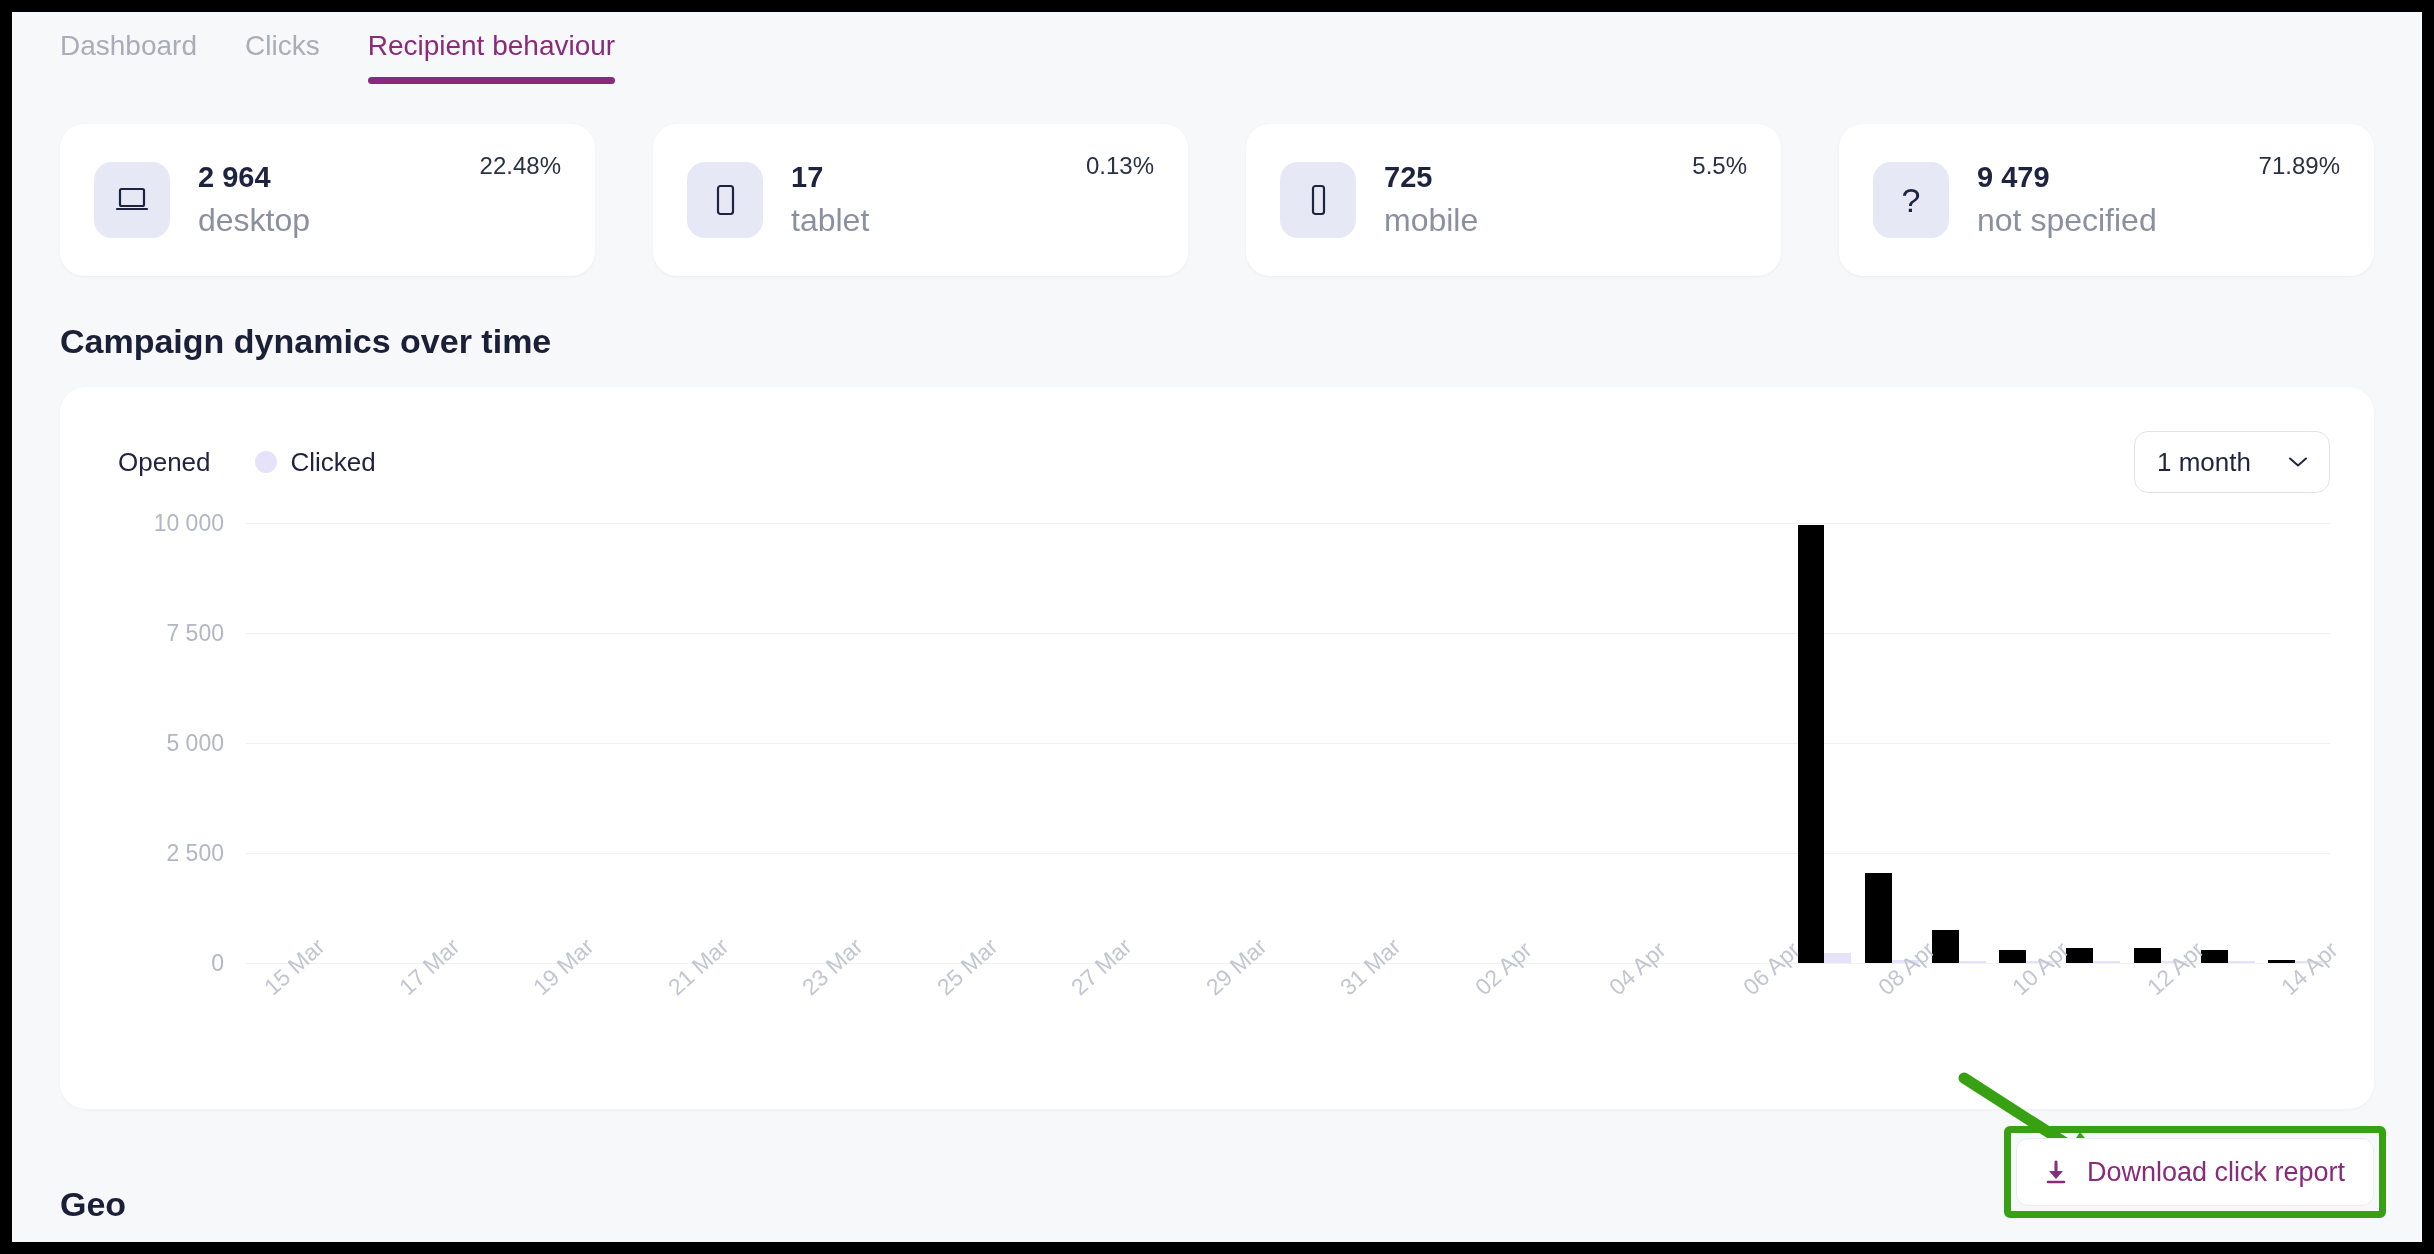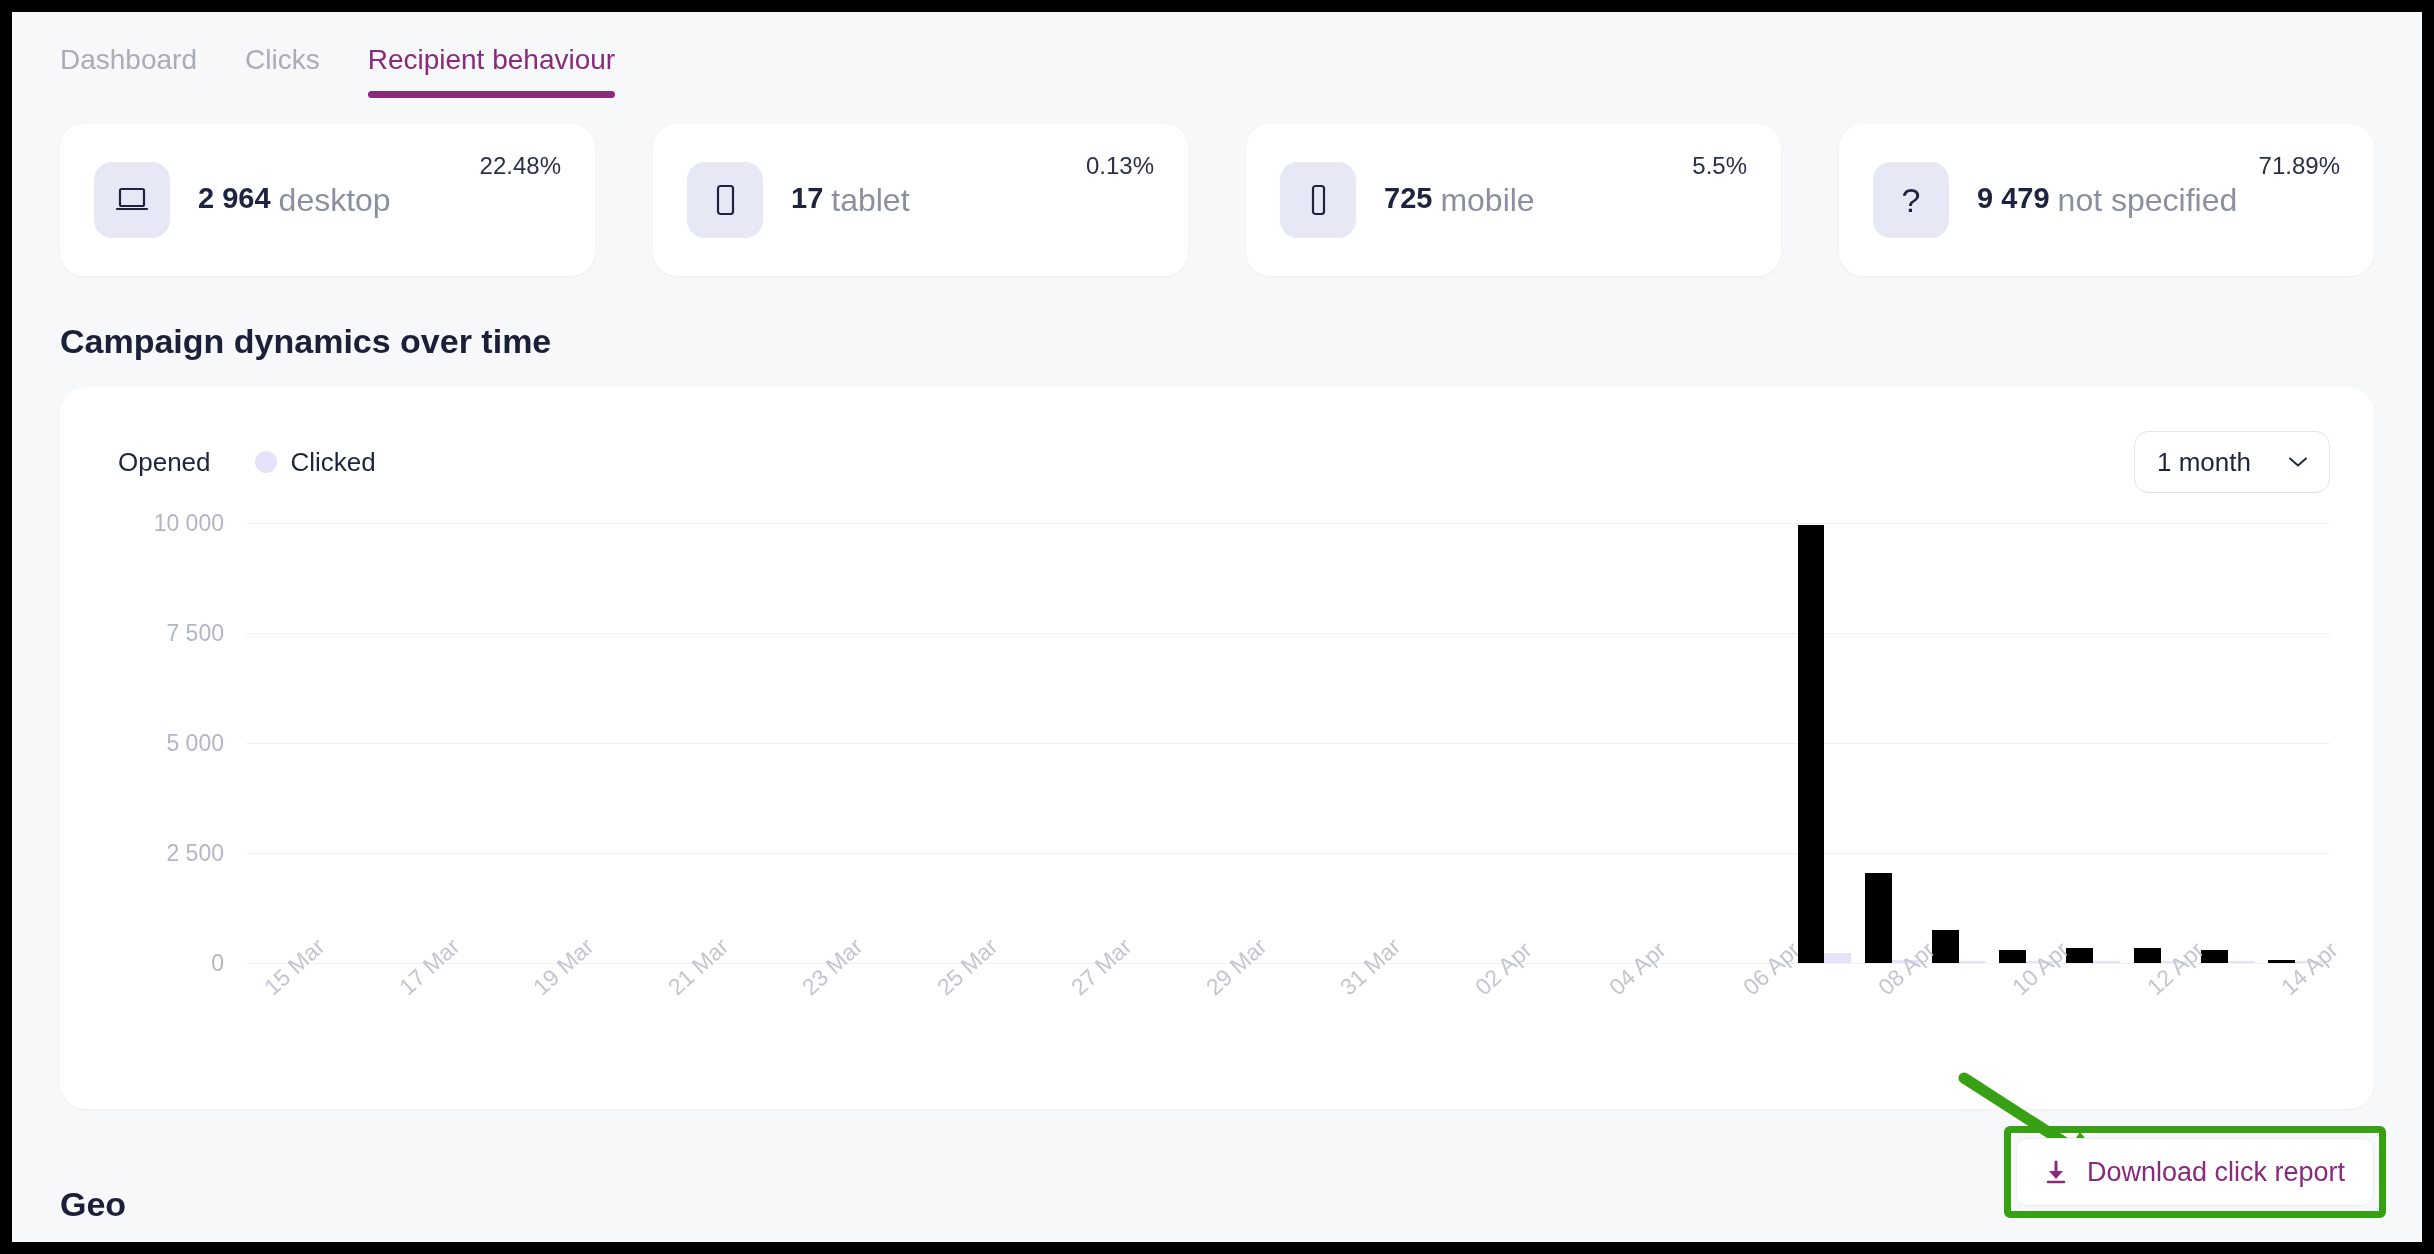--- a/index.html
+++ b/index.html
@@ -13,21 +13,21 @@
     position: absolute;
     left: 12px; top: 12px;
     width: 2410px; height: 1230px;
     background: #f7f8f9;
     overflow: hidden;
   }
 
   
   .tabbar {
     display: flex;
-    align-items: flex-end;
+    align-items: flex-start;
     gap: 48px;
     padding: 18px 48px 0 48px;
     height: 86px;
     background: #f7f8f9;
   }
   .tab {
     position: relative;
     font-size: 28px;
     color: #a9adb8;
     padding-bottom: 22px;
@@ -70,21 +70,21 @@
     flex: 0 0 auto;
     margin-right: 28px;
   }
   .card-icon svg { display: block; }
   .card-icon .qmark {
     font-size: 34px;
     color: #1e2340;
     font-weight: 400;
     line-height: 1;
   }
-  .card-text { display: flex; flex-direction: row; gap: 8px; text-align: right; }
+  .card-text { display: flex; flex-direction: column; gap: 8px; }
   .card-value { font-size: 29px; font-weight: bold; color: #1e2340; }
   .card-label { font-size: 32px; color: #8b90a0; }
   .card-pct {
     margin-left: auto;
     font-size: 24px;
     color: #2b3049;
     align-self: flex-start;
     padding-top: 28px;
   }
 

